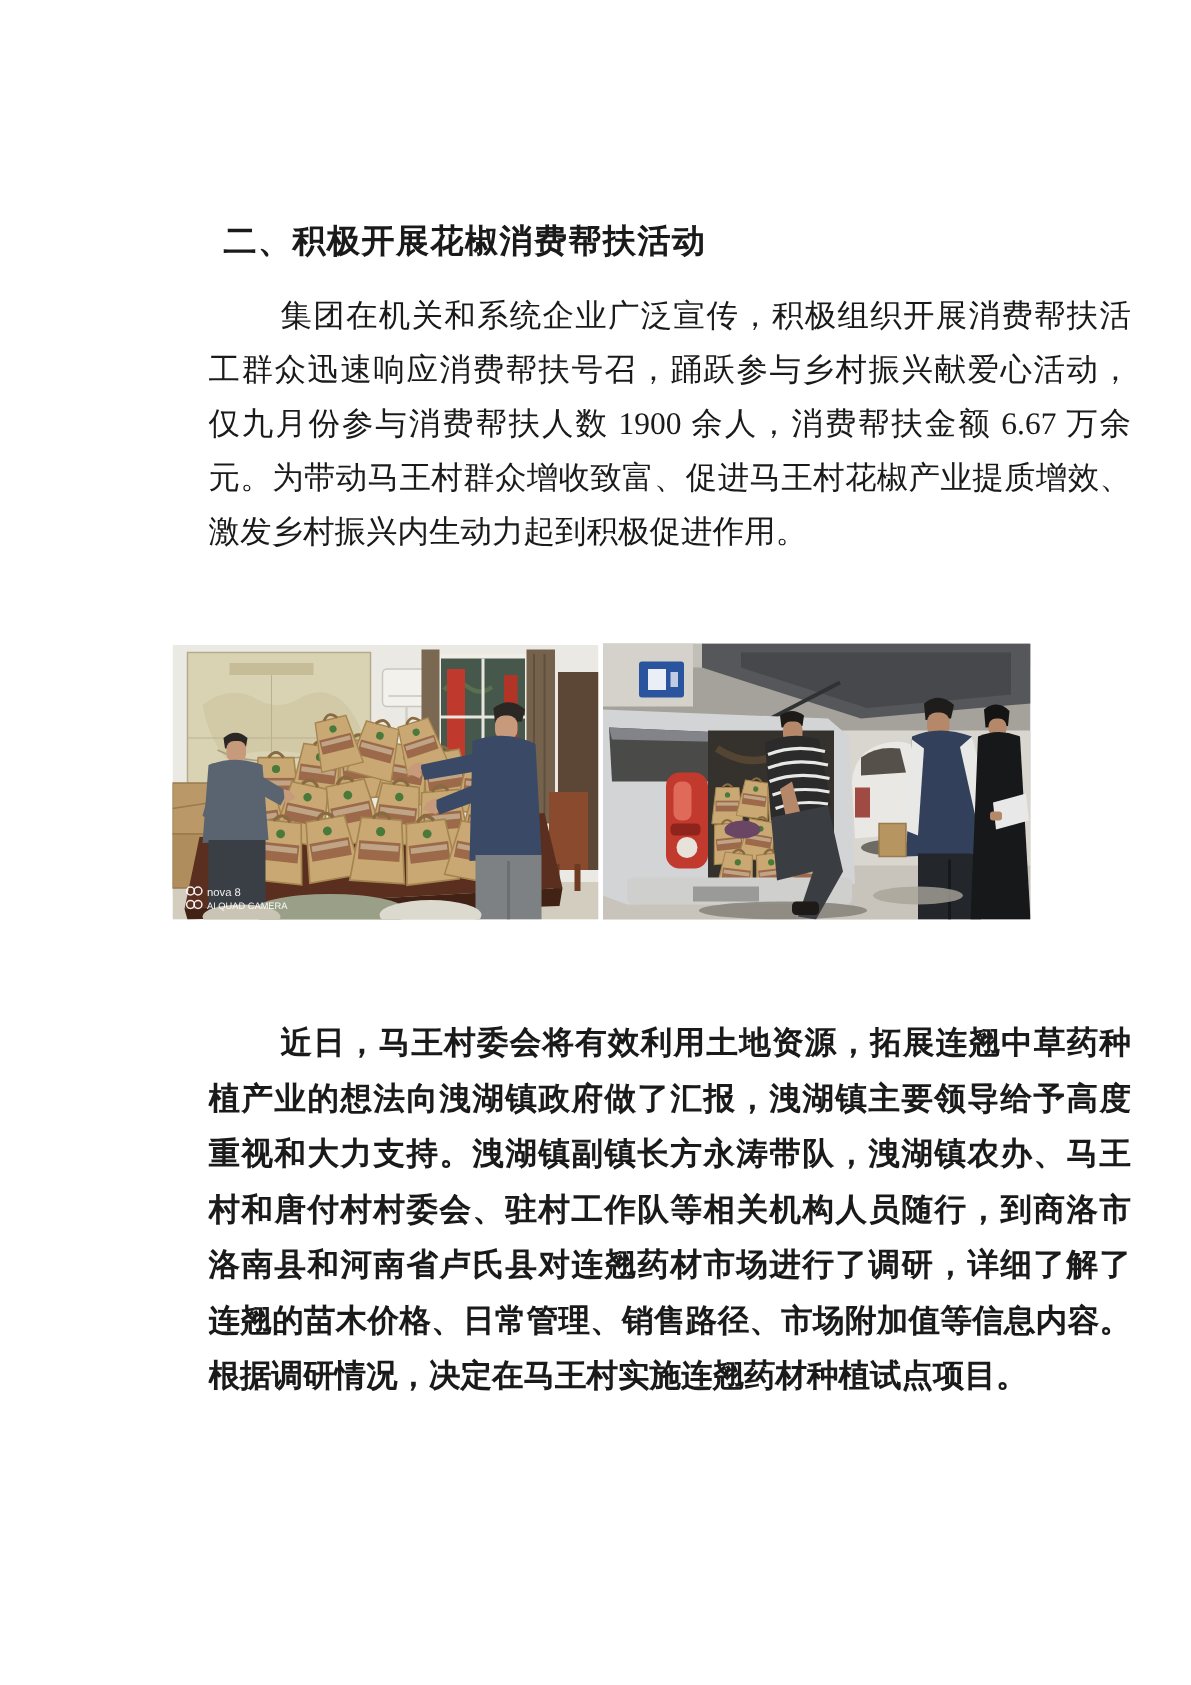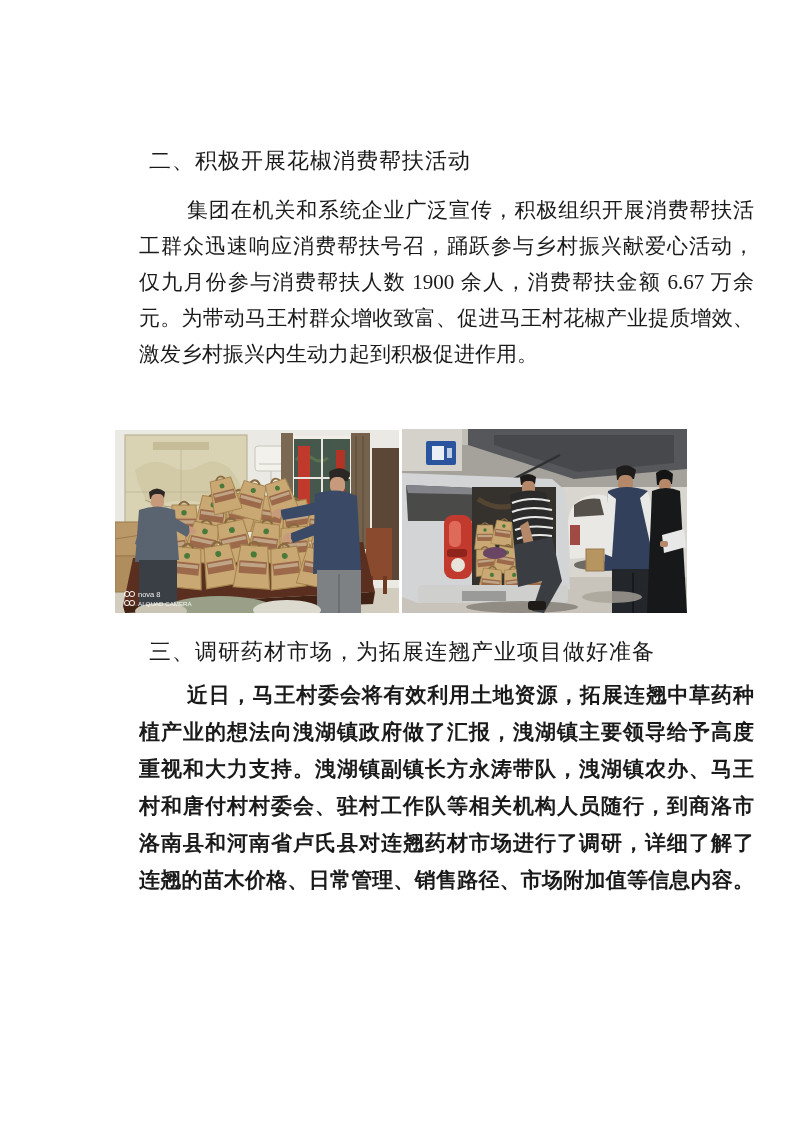--- a/index.html
+++ b/index.html
@@ -5,21 +5,21 @@
   html,body { margin:0; padding:0; background:#888; }
   .page {
     position:relative; width:794px; height:1123px; margin:0 auto;
     background:#ffffff; overflow:hidden;
     font-family:"Liberation Serif","DejaVu Serif",serif;
     color:#1a1a1a;
   }
   .sec-heading {
     position:absolute; left:149px;
     font-family:"Liberation Sans","DejaVu Sans",sans-serif;
-    font-weight:400; font-size:22px; line-height:30px; white-space:nowrap;
+    font-weight:700; font-size:22px; line-height:30px; white-space:nowrap;
     letter-spacing:1px;
     text-align:center;
   }
   #heading-sec2 { top:146px; }
   #heading-sec3 { top:637px; }
   .para {
     position:absolute; left:91px; width:615px;
     font-size:21px;
   }
   #para-1 { top:192px; }
@@ -285,24 +285,24 @@
       <path d="M250,62 q14,-6 28,0 l7,122 -40,0 Z" fill="#16181a"></path>
       <polygon points="260,106 282,100 284,118 262,124" fill="#e8e8e8"></polygon>
       <rect x="258" y="112" width="8" height="6" rx="2" fill="#b5886a"></rect>
     </g>
 
     <rect x="184" y="120" width="18" height="22" fill="#b79561" stroke="#997b4e"></rect>
 
     <ellipse cx="210" cy="168" rx="30" ry="6" fill="#a8a49a" opacity="0.8"></ellipse>
   </svg>
 
-  <div id="heading-sec3" class="sec-heading">三、调研药材市场，为拓展连翘产业项目做好准备</div>
 
   <div id="para-2" class="para">
     <div class="tline first">近日，马王村委会将有效利用土地资源，拓展连翘中草药种</div>
     <div class="tline">植产业的想法向洩湖镇政府做了汇报，洩湖镇主要领导给予高度</div>
     <div class="tline">重视和大力支持。洩湖镇副镇长方永涛带队，洩湖镇农办、马王</div>
     <div class="tline">村和唐付村村委会、驻村工作队等相关机构人员随行，到商洛市</div>
     <div class="tline">洛南县和河南省卢氏县对连翘药材市场进行了调研，详细了解了</div>
     <div class="tline">连翘的苗木价格、日常管理、销售路径、市场附加值等信息内容。</div>
+    <div class="tline last">根据调研情况，决定在马王村实施连翘药材种植试点项目。</div>
   </div>
 
 </div>
 
 </body></html>

